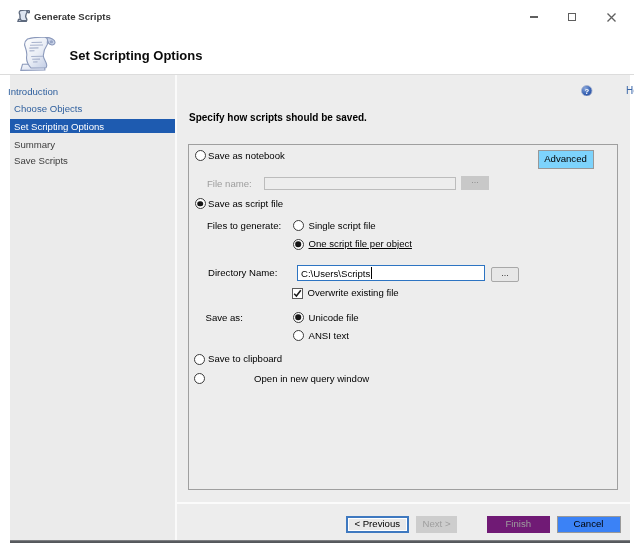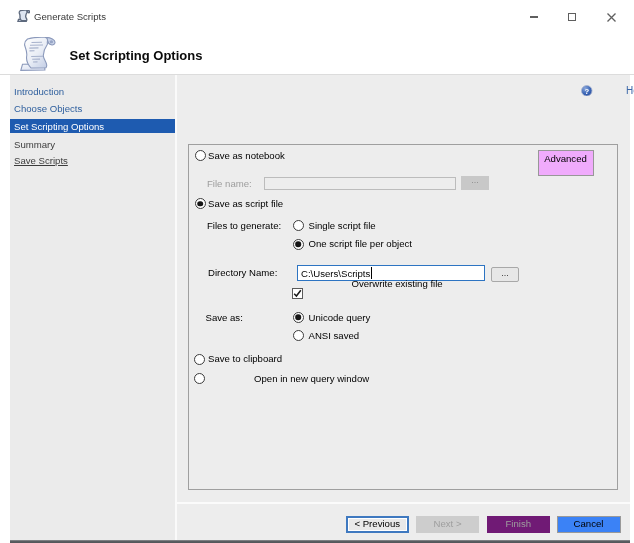--- a/index.html
+++ b/index.html
@@ -12,21 +12,21 @@
 </style>
 </head>
 <body>
 <div id="win">
 
   <svg class="abs" style="left:17px; top:10px;" width="13" height="12" viewBox="0 0 38 35">
     <path d="M4.5,27.3 L26.5,26.9 L26.9,33 L2.8,33.4 Z" fill="#d7dfee" stroke="#5e6a7e" stroke-width="4"></path>
     <path d="M9.5,2 C14.5,0.5 21,0 27,0.3 L31,1.2 C29.2,3.2 29,5 29.5,7 C26.8,11 25.5,15 25.3,18.5 C25.2,21.5 28,24.5 28.6,27.5 C28.9,29 28.6,30 28,30.7 L13,31 C9.5,27 8,23 8.7,19 C9.4,15 7.5,11 6.7,8.5 C6.2,5.5 7.5,3.5 9.5,2 Z" fill="#dce4f1" stroke="#5e6a7e" stroke-width="4"></path>
     <path d="M27,0.3 C33,0.5 37.3,2.6 37,5.5 C36.8,7.5 35,8.3 33.3,7.8 C31,7.2 29.8,5.2 29.5,3.3 C29.4,2.2 29.8,1 27,0.3 Z" fill="#b9c6e0" stroke="#5e6a7e" stroke-width="4"></path>
   </svg>
-  <div class="abs" style="left:34px; top:10.5px; font-size:9.6px; line-height:11px; color:#383838;">Generate Scripts</div>
+  <div class="abs" style="left:34px; top:10.5px; font-size:9.6px; line-height:11px; color:#383838;font-weight:bold;">Generate Scripts</div>
 
   <div class="abs" style="left:530px; top:16px; width:8px; height:1.5px; background:#5f5f5f;"></div>
   <div class="abs" style="left:567.5px; top:13px; width:8.5px; height:8px; border:1.4px solid #5f5f5f;"></div>
   <svg class="abs" style="left:606.5px; top:13px;" width="9" height="9" viewBox="0 0 9 9">
       <path d="M0.5,0.5 L8.5,8.5 M8.5,0.5 L0.5,8.5" stroke="#5f5f5f" stroke-width="1.3"></path>
     </svg>
 
   <svg class="abs" style="left:18px; top:36.5px;" width="38" height="35" viewBox="0 0 38 35">
     <defs>
       <linearGradient id="g1" x1="0" y1="0" x2="0.9" y2="1">
@@ -53,86 +53,87 @@
       <path d="M15,25 L19.5,24.9"></path>
     </g>
   </svg>
   <div class="abs" style="left:69.5px; top:48.5px; font-size:13px; font-weight:bold; line-height:14px; color:#0a0a0a;">Set Scripting Options</div>
   <div class="abs" style="left:0px; top:74px; width:634px; height:1px; background:#dcdcdc;"></div>
 
   <div class="abs" style="left:10px; top:75px; width:620px; height:465px; background:#ededed;"></div>
 
   <div class="abs" style="left:10px; top:75px; width:164.5px; height:465px; background:#ebebeb;"></div>
   <div class="abs" style="left:174.5px; top:75px; width:2.5px; height:465px; background:#fafafa;"></div>
-  <div class="lbl" style="left:14px; top:86px; color:#2e5f9e;">Introduction</div>
+  <div class="lbl" style="left:8px; top:86px; color:#2e5f9e;">Introduction</div>
   <div class="lbl" style="left:14px; top:103px; color:#2e5f9e;">Choose Objects</div>
   <div class="abs" style="left:10px; top:119px; width:164.5px; height:14px; background:#1e5bb0;"></div>
   <div class="lbl" style="left:14px; top:120.5px; color:#ffffff;">Set Scripting Options</div>
   <div class="lbl" style="left:14px; top:138.5px; color:#3c3c3c;">Summary</div>
-  <div class="lbl" style="left:14px; top:155px; color:#3c3c3c;text-decoration:underline;">Save Scripts</div>
+  <div class="lbl" style="left:14px; top:155px; color:#3c3c3c;">Save Scripts</div>
 
   <svg class="abs" style="left:581px; top:84.5px;" width="11.5" height="11.5" viewBox="0 0 12 12">
     <defs>
         <radialGradient id="hg" cx="0.35" cy="0.28" r="0.95">
           <stop offset="0" stop-color="#8aa6da"></stop>
           <stop offset="0.5" stop-color="#3d68b8"></stop>
           <stop offset="1" stop-color="#1c3f93"></stop>
         </radialGradient>
       </defs>
     <circle cx="6" cy="6" r="5.5" fill="url(#hg)" stroke="#a9b4cf" stroke-width="0.9"></circle>
     <text x="6" y="8.9" font-size="8" font-weight="bold" fill="#ffffff" text-anchor="middle" font-family="Liberation Sans, sans-serif">?</text>
   </svg>
   <div class="abs" style="left:596px; top:84.5px; font-size:10px; line-height:11px; color:#3a66a8;margin-left:30px;">Help</div>
 
+  <div class="abs" style="left:189px; top:112px; font-size:10px; font-weight:bold; line-height:12px; color:#000;">Specify how scripts should be saved.</div>
 
   <div class="abs" style="left:188px; top:144px; width:429.5px; height:346px; border:1px solid #9f9f9f;"></div>
 
   <div class="radio" style="left:195px; top:150px;"></div>
   <div class="lbl" style="left:208px; top:150px;">Save as notebook</div>
-  <div class="abs" style="left:537.5px; top:150px; width:56px; height:26px; background:#f0abfc; border:1px solid #989898; font-size:9.6px; color:#000; text-align:center; line-height:15px;">Advanced</div>
+  <div class="abs" style="left:537.5px; top:150px; width:56px; height:19px; background:#7dd3fc; border:1px solid #989898; font-size:9.6px; color:#000; text-align:center; line-height:15px;">Advanced</div>
 
   <div class="lbl" style="left:207px; top:178px; color:#9d9d9d;">File name:</div>
   <div class="abs" style="left:264px; top:177px; width:192px; height:13px; background:#ededed; border:1px solid #bcbcbc;"></div>
   <div class="abs" style="left:461px; top:176px; width:28px; height:14px; background:#c8c8c8; font-size:9px; color:#8d8d8d; text-align:center; line-height:9px;">...</div>
 
   <div class="radio sel" style="left:194.5px; top:198px;"></div>
   <div class="lbl" style="left:208px; top:198px;">Save as script file</div>
 
   <div class="lbl" style="left:207px; top:219.5px;">Files to generate:</div>
   <div class="radio" style="left:292.5px; top:219.5px;"></div>
   <div class="lbl" style="left:308.5px; top:219.5px;">Single script file</div>
 
   <div class="radio sel" style="left:292.5px; top:238.5px;"></div>
-  <div class="lbl" style="left:308.5px; top:238.3px;">One script file per object</div>
+  <div class="lbl" style="left:308.5px; top:238.3px;text-decoration:underline;">One script file per object</div>
 
   <div class="lbl" style="left:208px; top:267px;">Directory Name:</div>
   <div class="abs" style="left:297px; top:265px; width:187.5px; height:16px; background:#ffffff; border:1px solid #2d74c2;"></div>
   <div class="lbl" style="left:301px; top:268px;">C:\Users\Scripts</div>
   <div class="abs" style="left:371px; top:267px; width:1px; height:12px; background:#000;"></div>
   <div class="abs" style="left:491px; top:266.5px; width:28px; height:15.5px; background:#e7e7e7; border:1px solid #a8a8a8; border-radius:2px; font-size:9px; color:#333; text-align:center; line-height:11px;">...</div>
 
   <div class="abs" style="left:292px; top:287.5px; width:11px; height:11px; background:#fff; border:1.2px solid #5a5a5a;"></div>
   <svg class="abs" style="left:293.2px; top:288.7px;" width="9" height="9" viewBox="0 0 9 9">
       <path d="M1.2,4.8 L3.4,7 L7.8,1.2" stroke="#1a1a1a" stroke-width="1.5" fill="none"></path>
     </svg>
-  <div class="lbl" style="left:307.5px; top:278px;margin-left:44px;">Overwrite existing file</div>
+  <div class="lbl" style="left:307.5px; top:287px;">Overwrite existing file</div>
 
   <div class="lbl" style="left:205.5px; top:311.5px;">Save as:</div>
   <div class="radio sel" style="left:292.5px; top:311.5px;"></div>
-  <div class="lbl" style="left:308.5px; top:311.5px;">Unicode query</div>
+  <div class="lbl" style="left:308.5px; top:311.5px;">Unicode file</div>
   <div class="radio" style="left:292.5px; top:330px;"></div>
-  <div class="lbl" style="left:308.5px; top:330px;">ANSI saved</div>
+  <div class="lbl" style="left:308.5px; top:330px;">ANSI text</div>
 
   <div class="radio" style="left:194px; top:353.5px;"></div>
   <div class="lbl" style="left:208px; top:353.3px;">Save to clipboard</div>
   <div class="radio" style="left:194px; top:372.5px;"></div>
   <div class="lbl" style="left:218px; top:372.5px;margin-left:36px;">Open in new query window</div>
 
   <div class="abs" style="left:177px; top:502px; width:453px; height:1.5px; background:#fbfbfb;"></div>
 
   <div class="abs" style="left:345.5px; top:516px; width:63.5px; height:16.5px; background:#e9e9e9; border:2px solid #3f79c0; box-shadow: inset 0 0 0 1px #ffffff; font-size:9.6px; color:#000; text-align:center; line-height:12px;">&lt; Previous</div>
-  <div class="abs" style="left:416px; top:516px; width:63px; height:16.5px; background:#cdcdcd; font-size:9.6px; color:#9e9e9e; text-align:center; line-height:16px;">Next &gt;</div>
+  <div class="abs" style="left:416px; top:516px; width:41px; height:16.5px; background:#cdcdcd; font-size:9.6px; color:#9e9e9e; text-align:center; line-height:16px;">Next &gt;</div>
   <div class="abs" style="left:486.5px; top:516px; width:63.5px; height:16.5px; background:#701a75; font-size:9.6px; color:#9e9e9e; text-align:center; line-height:16px;">Finish</div>
   <div class="abs" style="left:556.5px; top:516px; width:64px; height:16.5px; background:#3b82f6; border:1px solid #999999; font-size:9.6px; color:#000; text-align:center; line-height:14px;">Cancel</div>
 
   <div class="abs" style="left:10px; top:540px; width:620px; height:3px; background:linear-gradient(#8f9092, #54575b 55%, #54575b);"></div>
 
 </div>
 
 </body></html>

